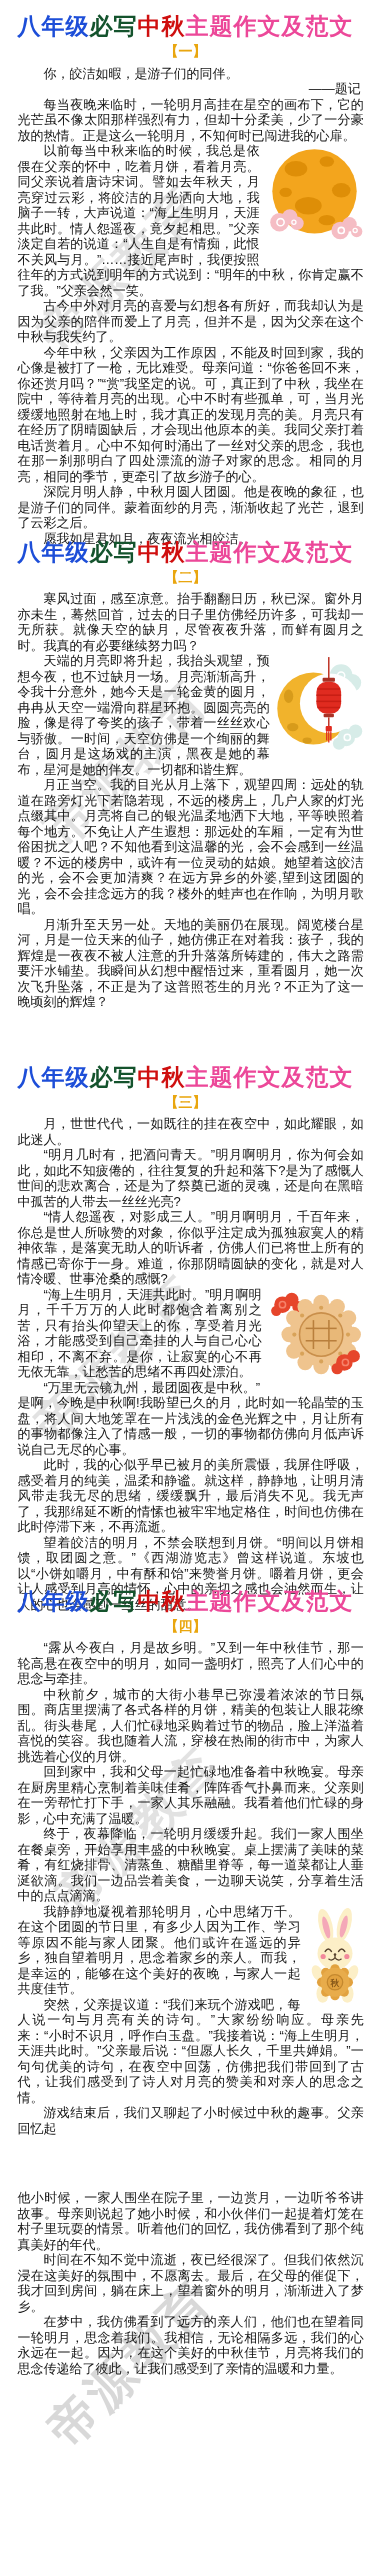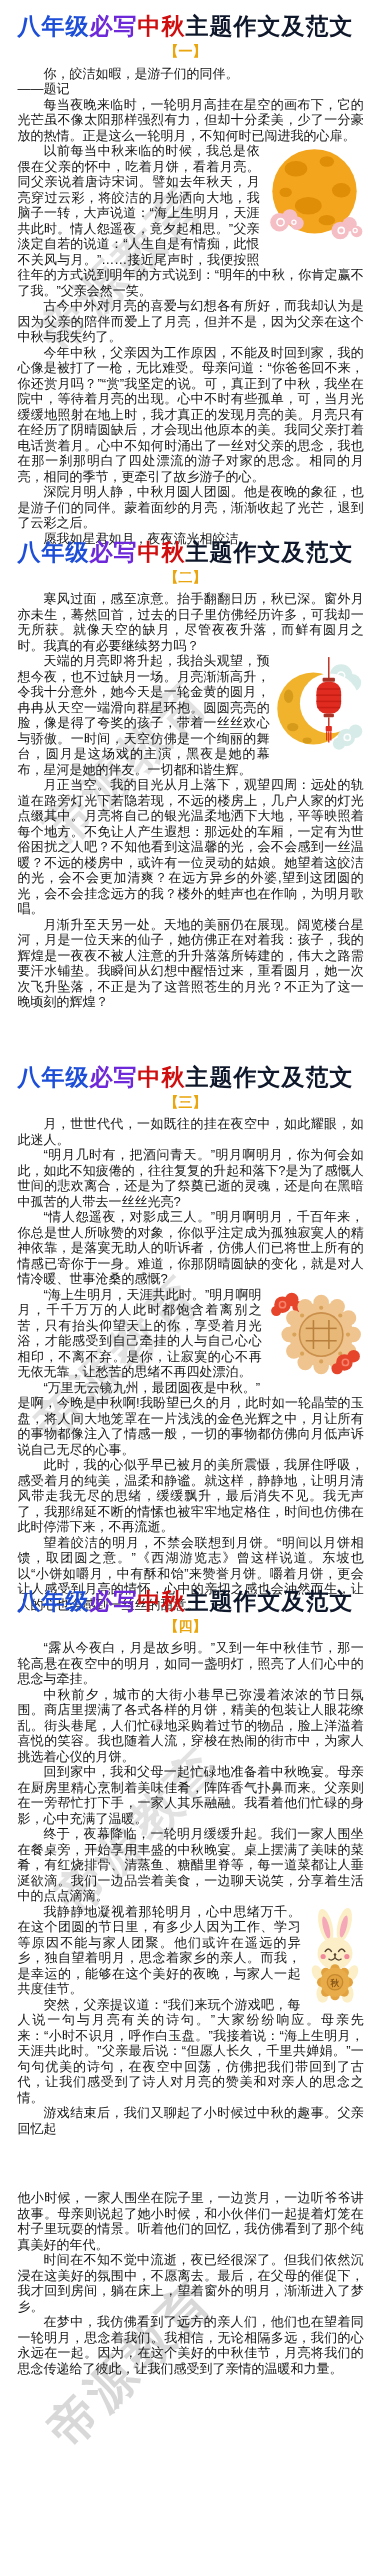--- a/index.html
+++ b/index.html
@@ -20,34 +20,34 @@
   .essay{position:absolute;left:0;right:0;z-index:1;}
   .sec1{top:13.4px;}
   .sec2{top:539px;}
   .sec3{top:1064px;}
   .sec4{top:1588px;}
   h1.title{
     margin:0;text-align:center;font-size:23px;line-height:27px;
     font-weight:900;letter-spacing:1px;
   }
   .t-blue{color:#1d4ed8;}
-  .t-green{color:#6d28d9;}
+  .t-green{color:#14532d;}
   .t-red{color:#cf0f0f;}
-  .t-orange{color:#0f172a;}
+  .t-orange{color:#ec4899;}
   .sec-label{
     text-align:center;font-size:14px;font-weight:900;color:#e9a60f;
     margin:3.1px 0 4.1px 0;
   }
   .body-text{padding:0 7.2px 0 17.5px;}
   .body-text p{
     margin:0;font-size:13px;line-height:15.5px;color:#141414;
     text-align:justify;text-indent:2em;font-weight:500;
     letter-spacing:0;
   }
-  .body-text p.epigraph{text-indent:0;padding-right:3.1px;}
+  .body-text p.epigraph{text-indent:0;text-align:right;padding-right:3.1px;}
   .body-text p.no-indent{text-indent:0;}
   .fl{float:right;margin:1px 0 1px 5.2px;}
   .page-gap{clear:none;height:54px;}
 </style>
 </head>
 <body>
 
 <div class="page">
 
   <div class="wm" style="left:121px;top:270px;">帝源教育</div>

